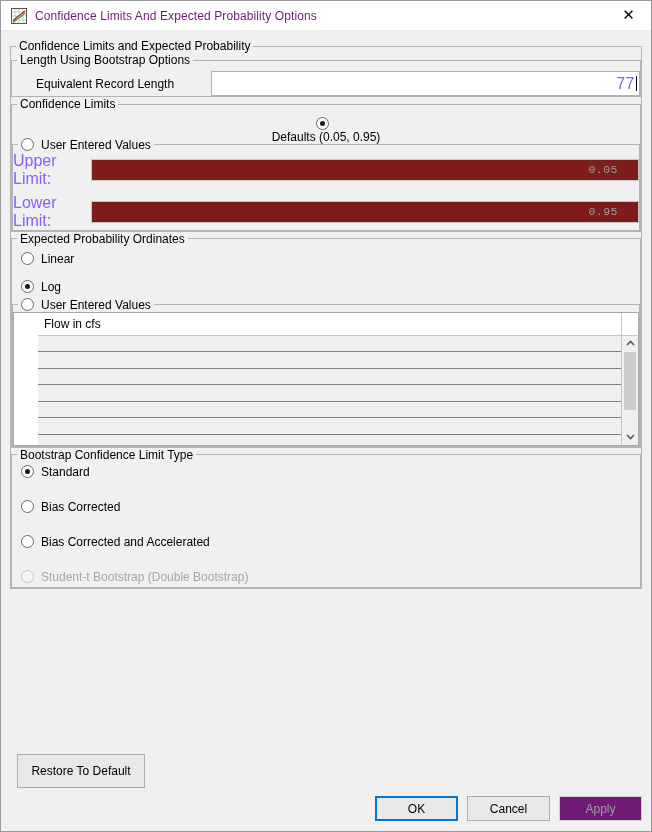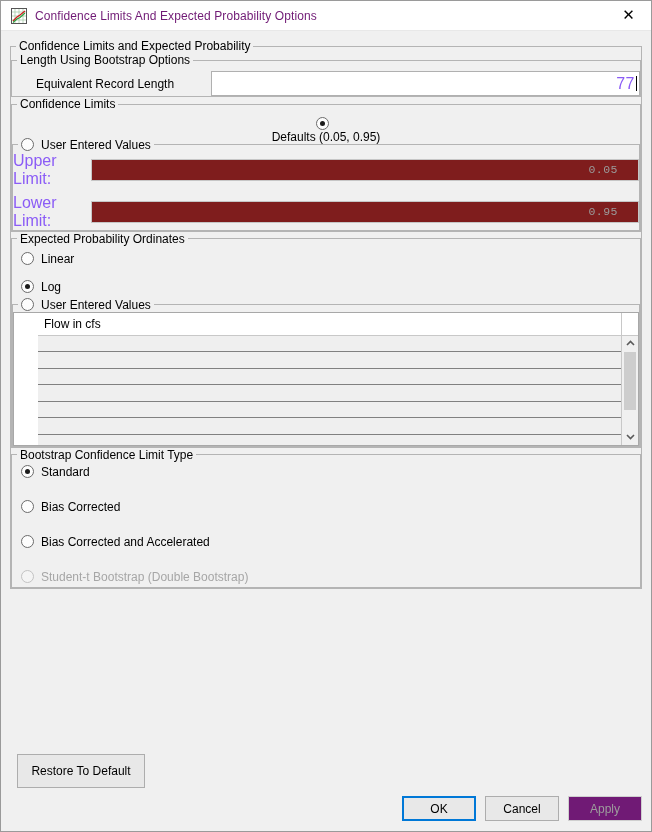--- a/index.html
+++ b/index.html
@@ -236,21 +236,21 @@
   .restore-btn {
     position: absolute;
     left: 16px; top: 10px;
     width: 128px;
   }
   .dlg-btns {
     position: absolute;
     right: 9px; bottom: 10px;
     display: flex; gap: 9px;
   }
-  .dlg-btns .btn { width: 74px; padding: 0; }
+  .dlg-btns .btn { width: 83px; padding: 0; }
 </style>
 </head>
 <body>
 
 <div class="window">
 
   <div class="titlebar">
     <span class="title-icon">
       <svg width="16" height="16" viewBox="0 0 16 16">
         <rect x="0.5" y="0.5" width="15" height="15" fill="#ffffff" stroke="#555"></rect>

